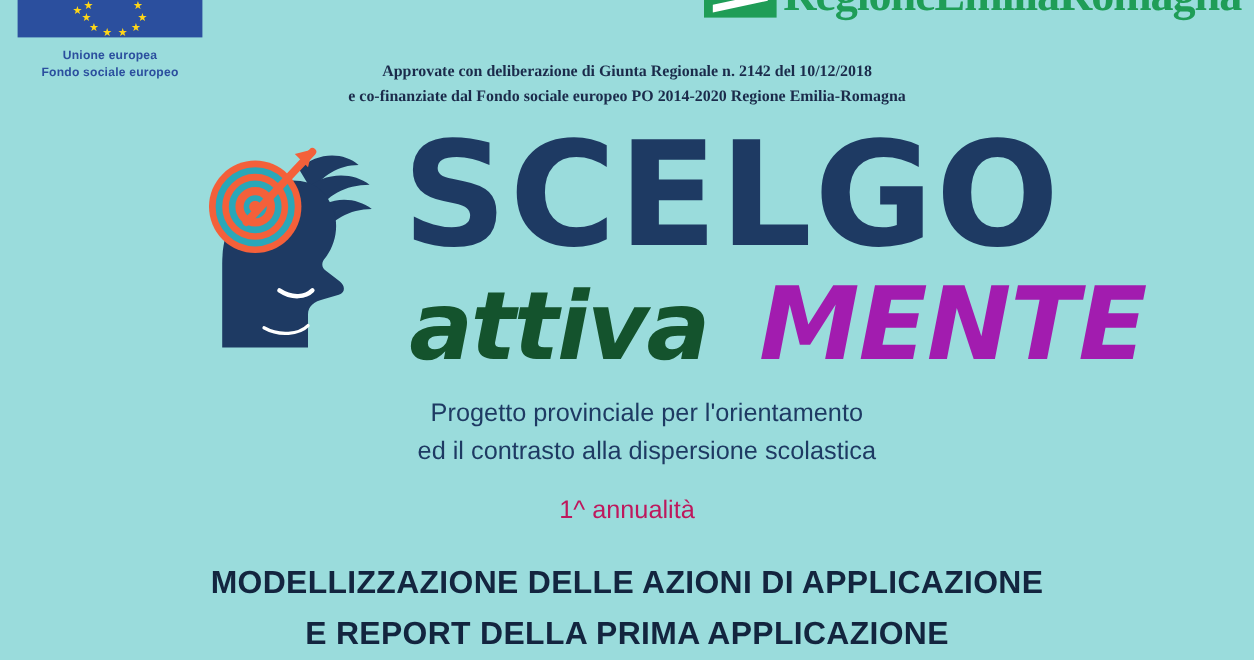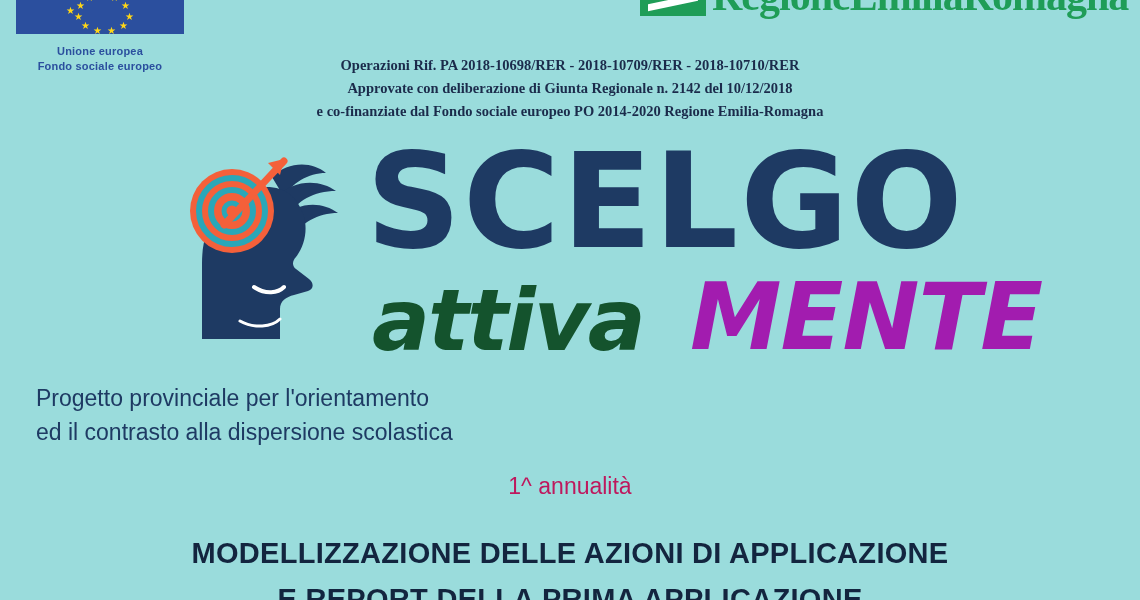--- a/index.html
+++ b/index.html
@@ -158,20 +158,21 @@
     font-size: 92px;
     font-weight: bold;
     font-style: italic;
     color: #a21caf;
     letter-spacing: -1px;
     line-height: 92px;
   }
 
   
   .subtitle {
+    text-align: center;
     color: #1e3a63;
     font-size: 23px;
     line-height: 34px;
     margin-top: 22px;
     padding-left: 36px;
   }
   .annualita {
     text-align: center;
     color: #be185d;
     font-size: 23px;
@@ -215,21 +216,20 @@
     <div>Fondo sociale europeo</div>
   </div>
 
   <div class="rer-logo">
     <div class="rer-mark"></div>
     <div class="rer-text">RegioneEmiliaRomagna</div>
   </div>
 </div>
 
 <div class="ref-block">
-  <div>Operazioni Rif. PA 2018-10698/RER - 2018-10709/RER - 2018-10710/RER</div>
   <div>Approvate con deliberazione di Giunta Regionale n. 2142 del 10/12/2018</div>
   <div>e co-finanziate dal Fondo sociale europeo PO 2014-2020 Regione Emilia-Romagna</div>
 </div>
 
 <div class="brand">
 
   <div class="head-icon">
     <svg viewBox="0 0 180 220" width="180" height="220" aria-hidden="true">
 
       <path d="M92 38 C108 22 132 22 146 34 C128 34 112 44 104 58 Z" fill="#1e3a63"></path>

